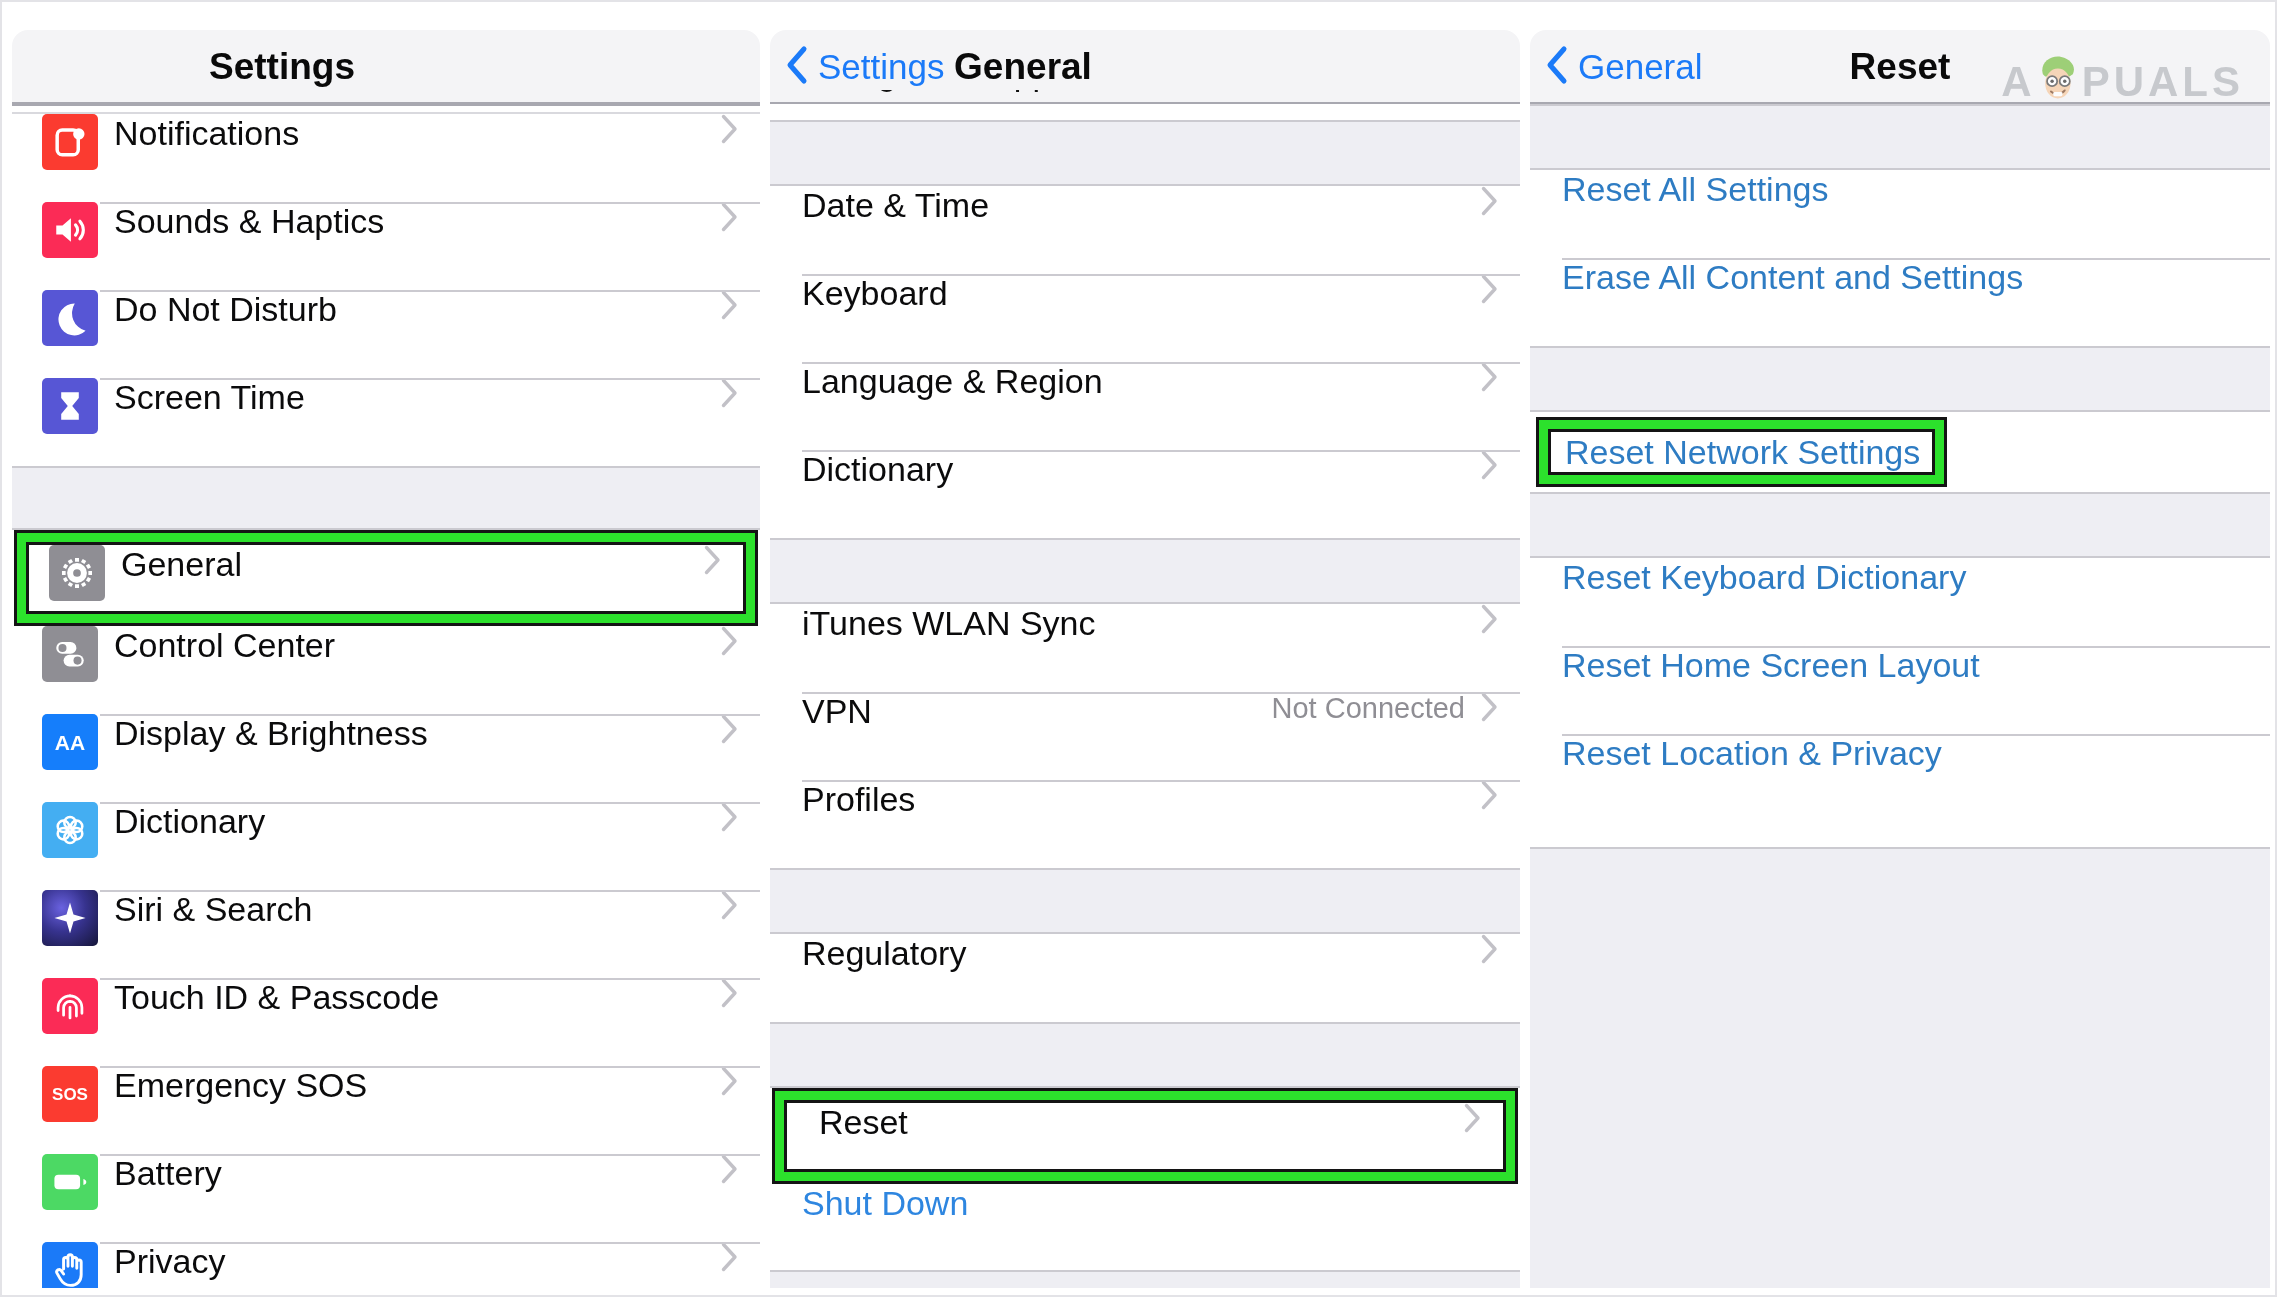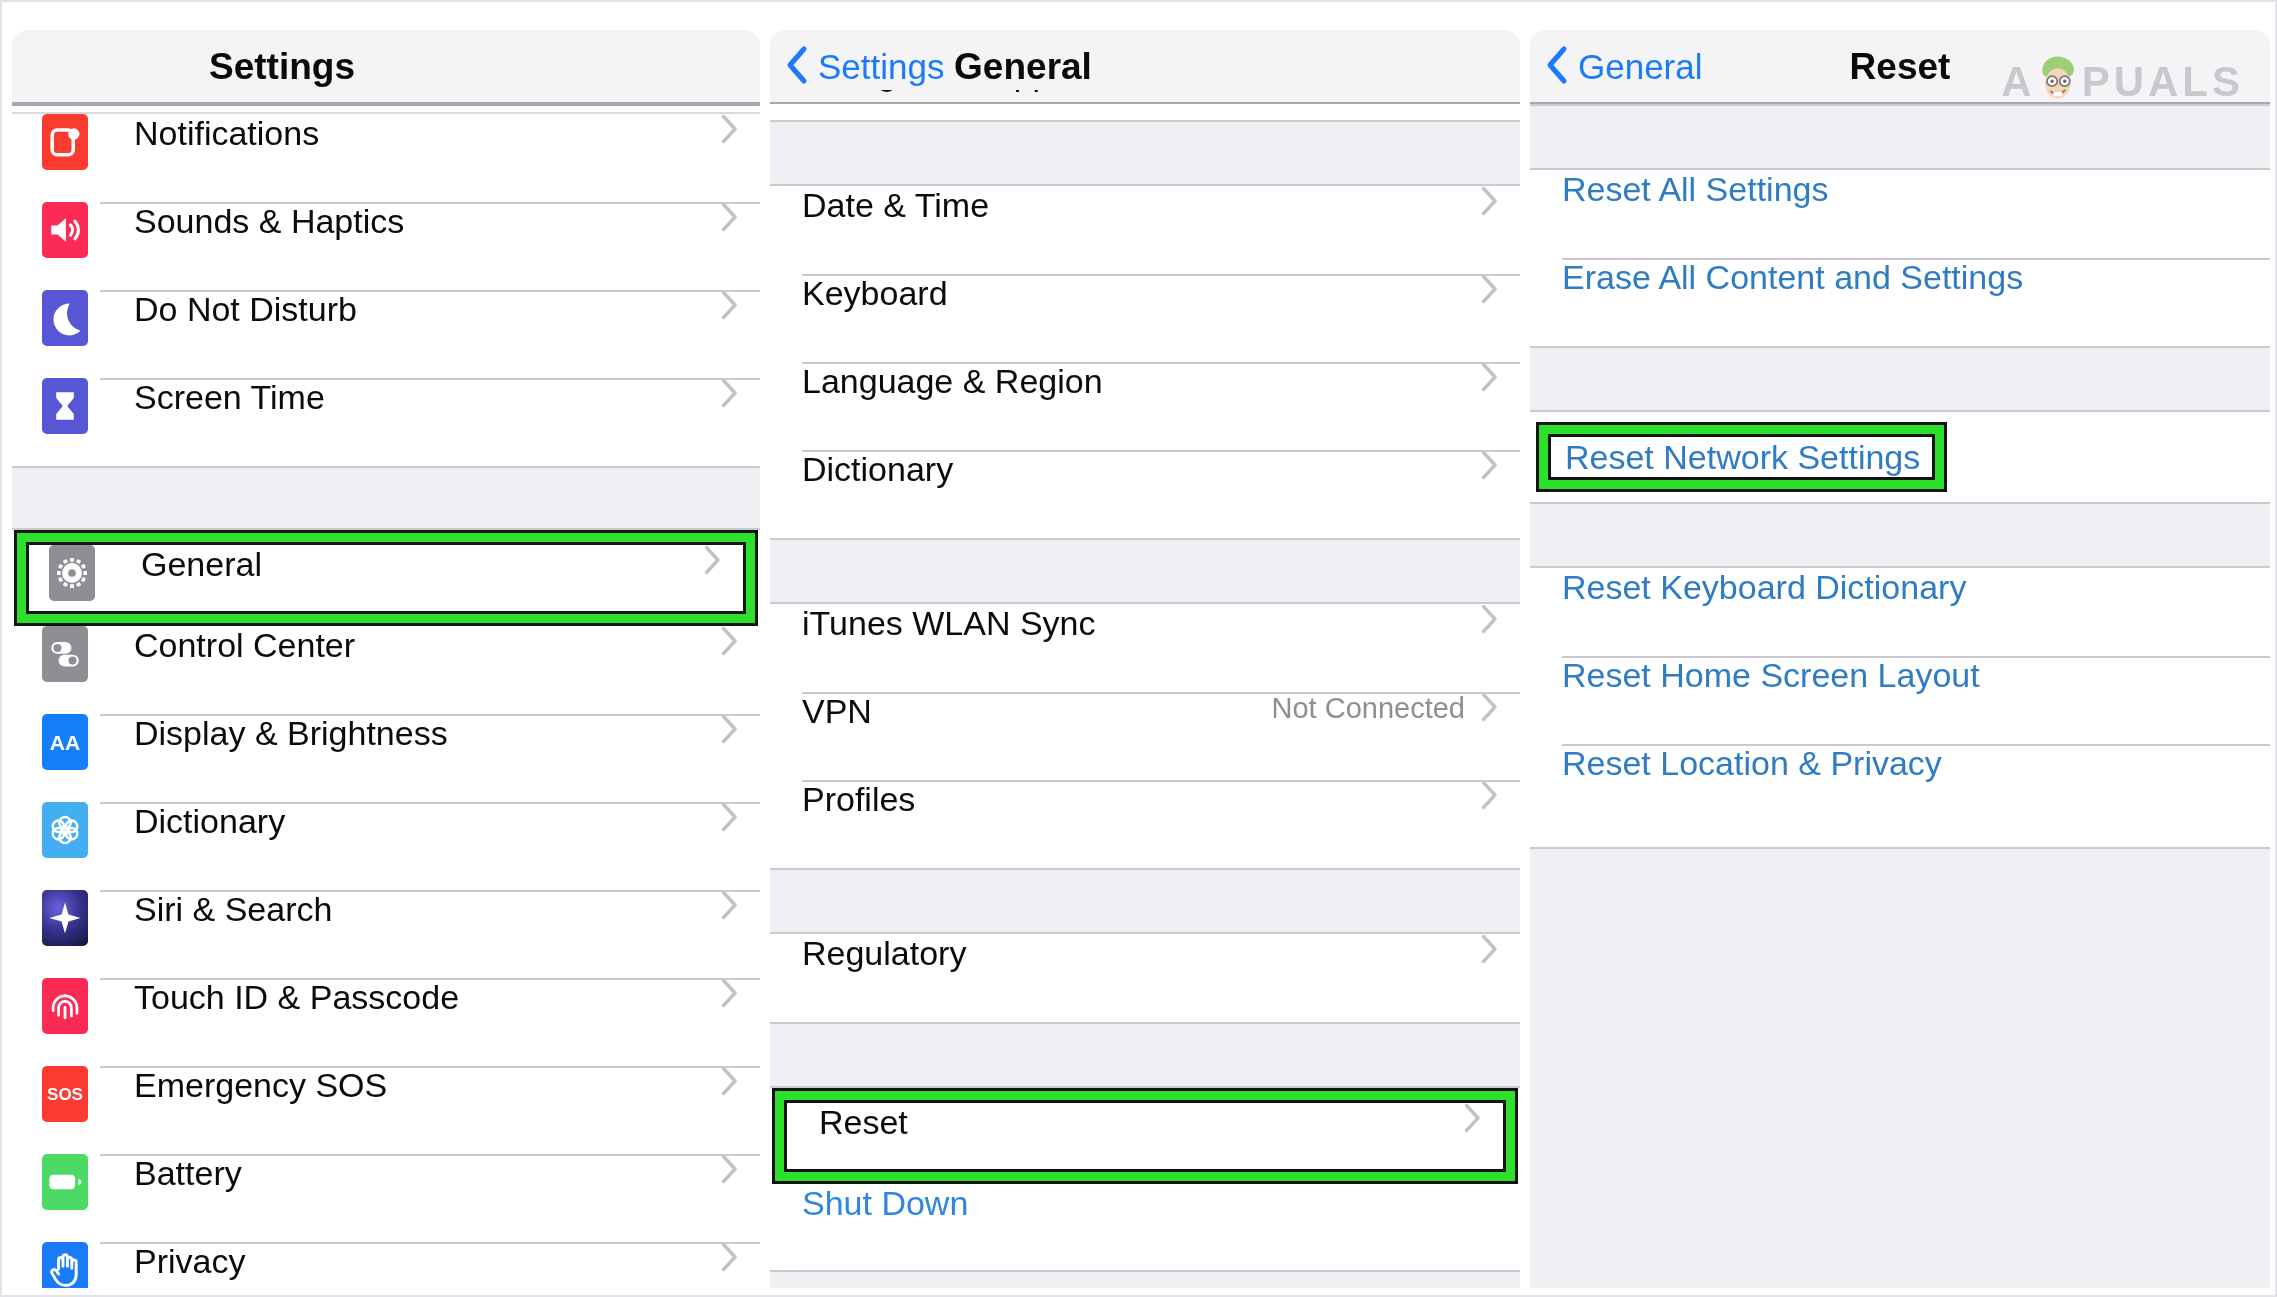--- a/index.html
+++ b/index.html
@@ -59,35 +59,35 @@
   .row-label{font-size:34px;color:var(--text);white-space:nowrap;}
   .row-label.link{color:var(--link-blue);}
   .row-label.shutdown{color:var(--shutdown-blue);}
   .row-detail{margin-left:auto;font-size:29px;color:var(--detail-gray);
               padding-right:16px;}
   .chev{margin-left:auto;padding-right:22px;display:flex;align-items:center;}
   .row .row-detail + .chev{margin-left:0;}
   .panel-middle .row,.panel-right .row{padding-left:32px;}
 
   
-  .tile{width:46px;height:56px;border-radius:5px;margin-left:30px;margin-right:46px;
+  .tile{width:56px;height:56px;border-radius:5px;margin-left:30px;margin-right:16px;
         flex:0 0 auto;display:flex;align-items:center;justify-content:center;
         color:#fff;font-weight:700;overflow:hidden;}
   .tile svg{width:44px;height:44px;display:block;}
   .tile .tile-text{font-size:21px;letter-spacing:0;line-height:1;}
   .tile[data-tile="siri-icon"]{background:radial-gradient(circle at 35% 32%,#6a62e0 0%,#37338f 45%,#151538 100%) !important;}
 
   
   .hlbox{border:3px solid var(--box-dark);}
   .hlgreen{border:9px solid var(--green);}
   .hlinner{border:3px solid var(--box-dark);background:#fff;}
   .hl-row-wrap{margin:0 2px;}
   .hl-row-wrap .row{height:66px;}
   .panel-left .hl-row-wrap .tile{margin-left:20px;}
-  .rns-row{height:90px;display:flex;align-items:center;background:#fff;
+  .rns-row{height:80px;display:flex;align-items:center;background:#fff;
            padding-left:6px;}
   .rns-box-text{font-size:34px;color:var(--link-blue);white-space:nowrap;
                 padding:4px 12px 8px 14px;line-height:1.2;}
 
   .footer-fill{background:var(--gap-bg);border-top:2px solid var(--hair);}
   .mid-footer{position:absolute;bottom:0;left:0;right:0;height:18px;}
   .right-footer{position:absolute;top:817px;bottom:0;left:0;right:0;}
 </style>
 </head>
 <body>

